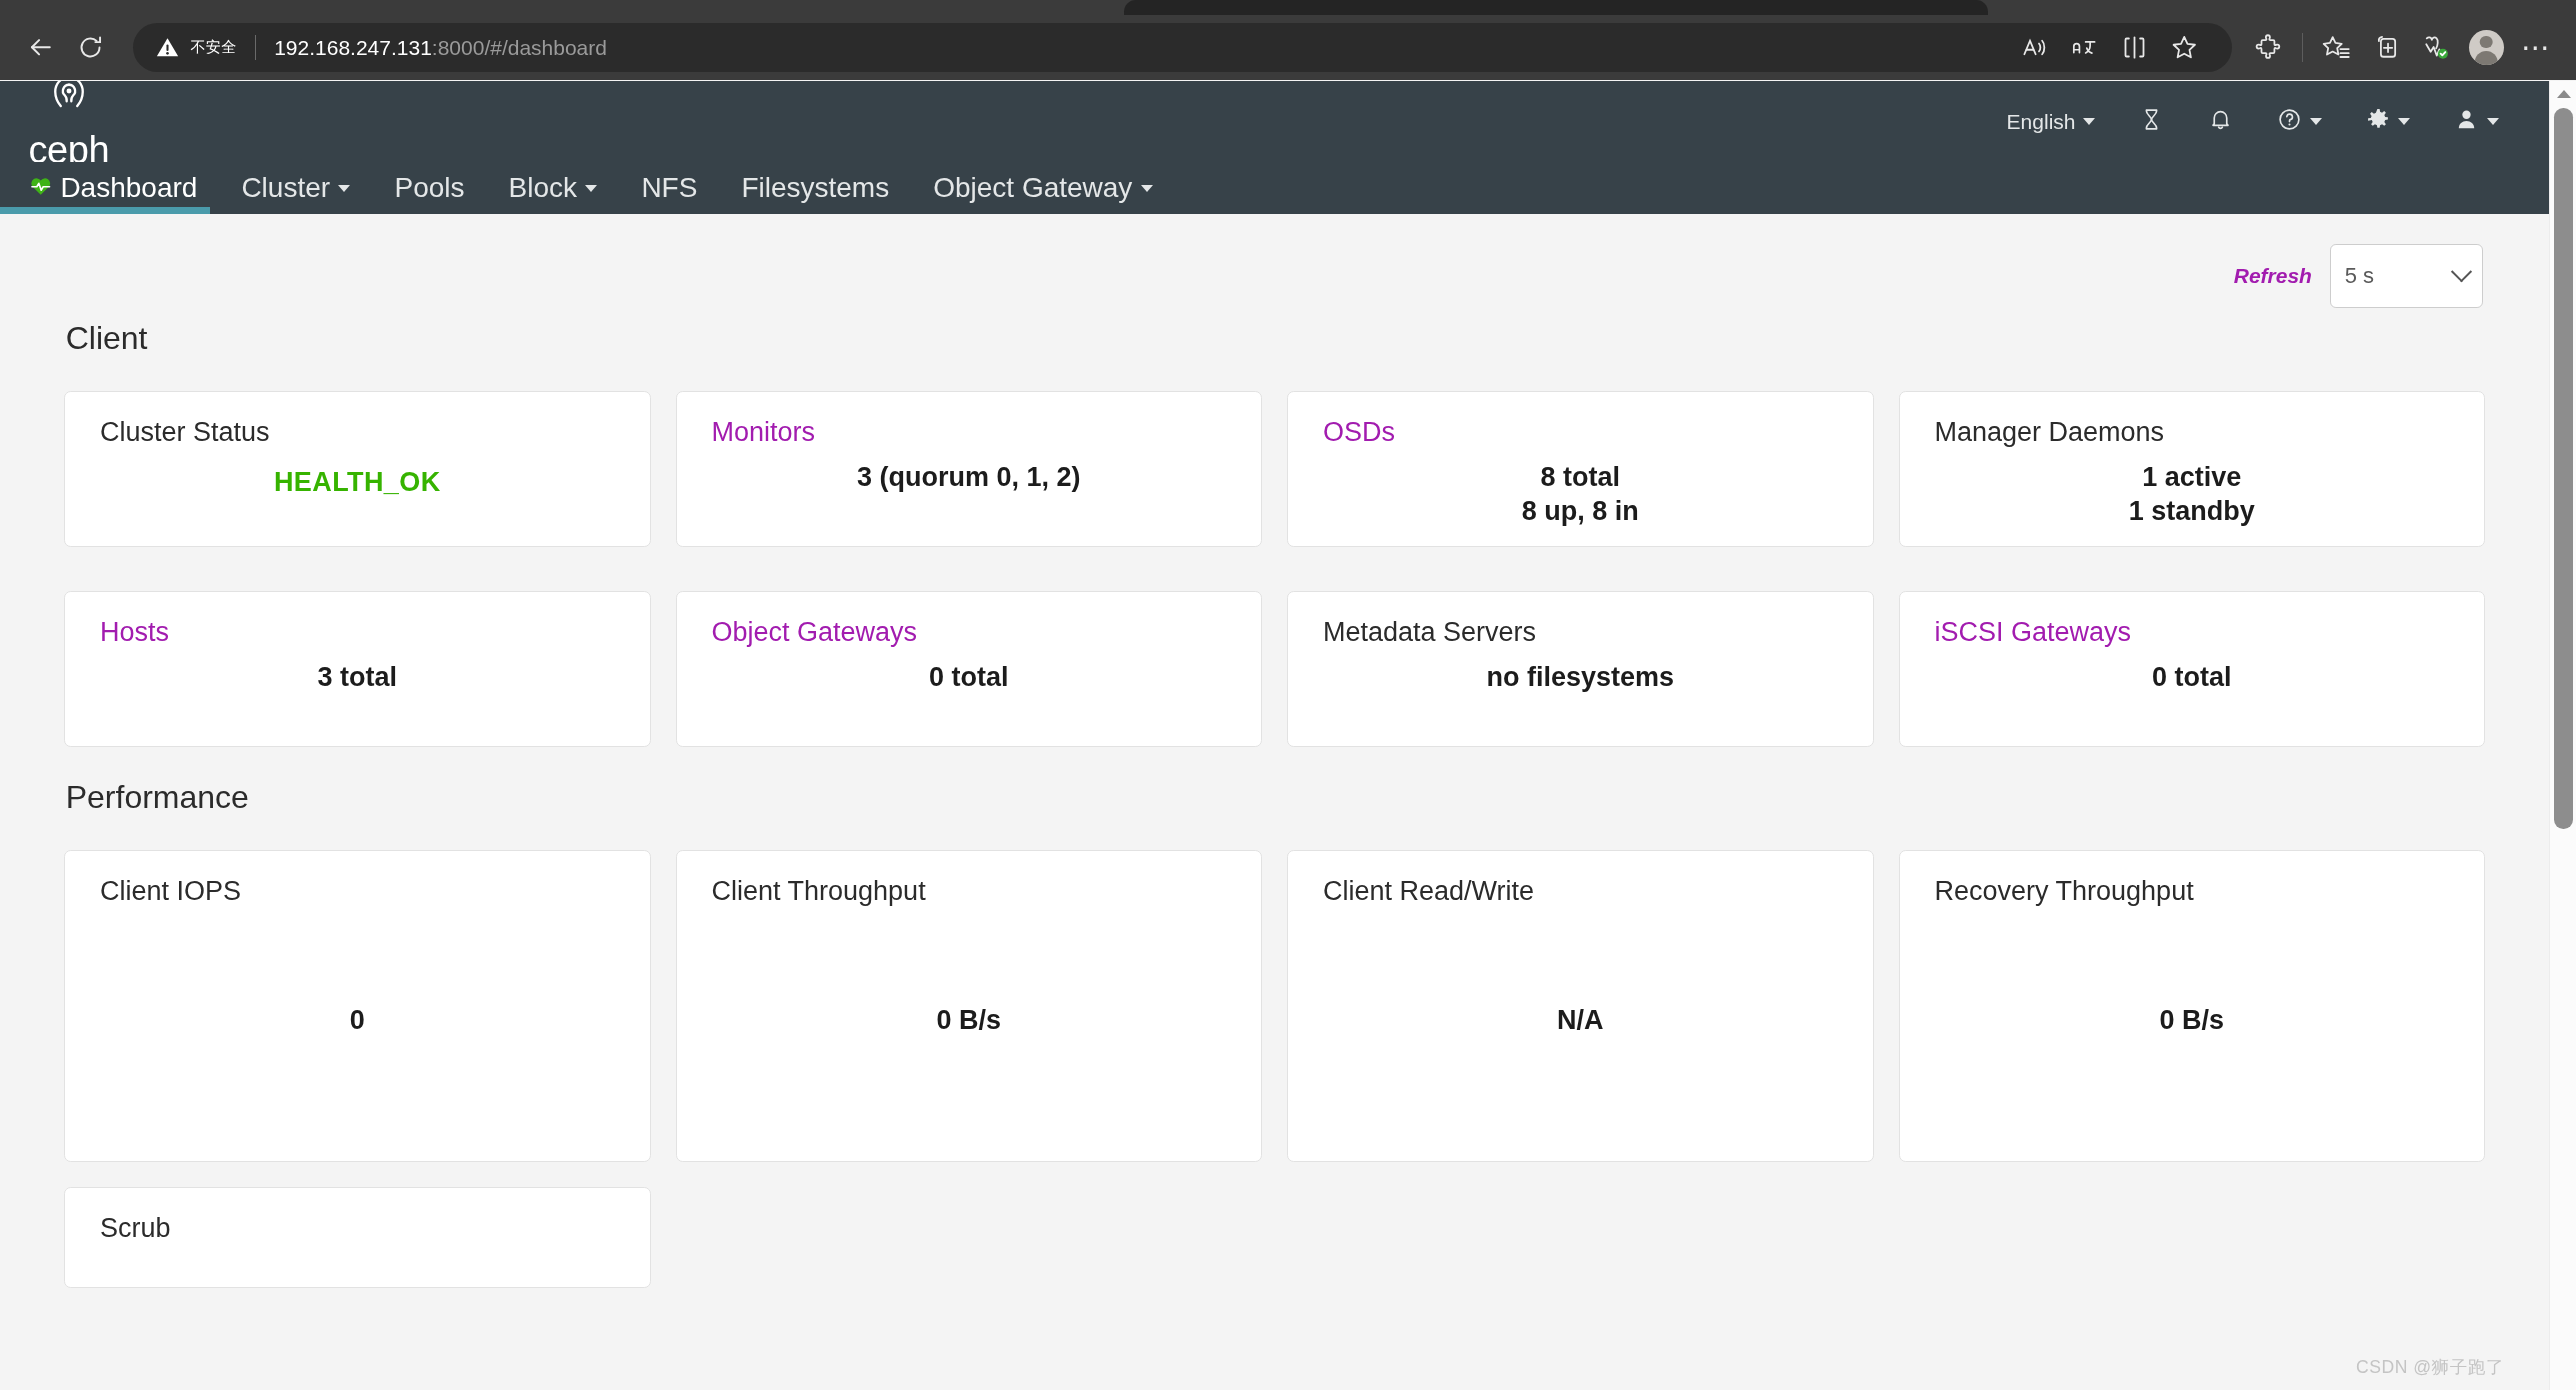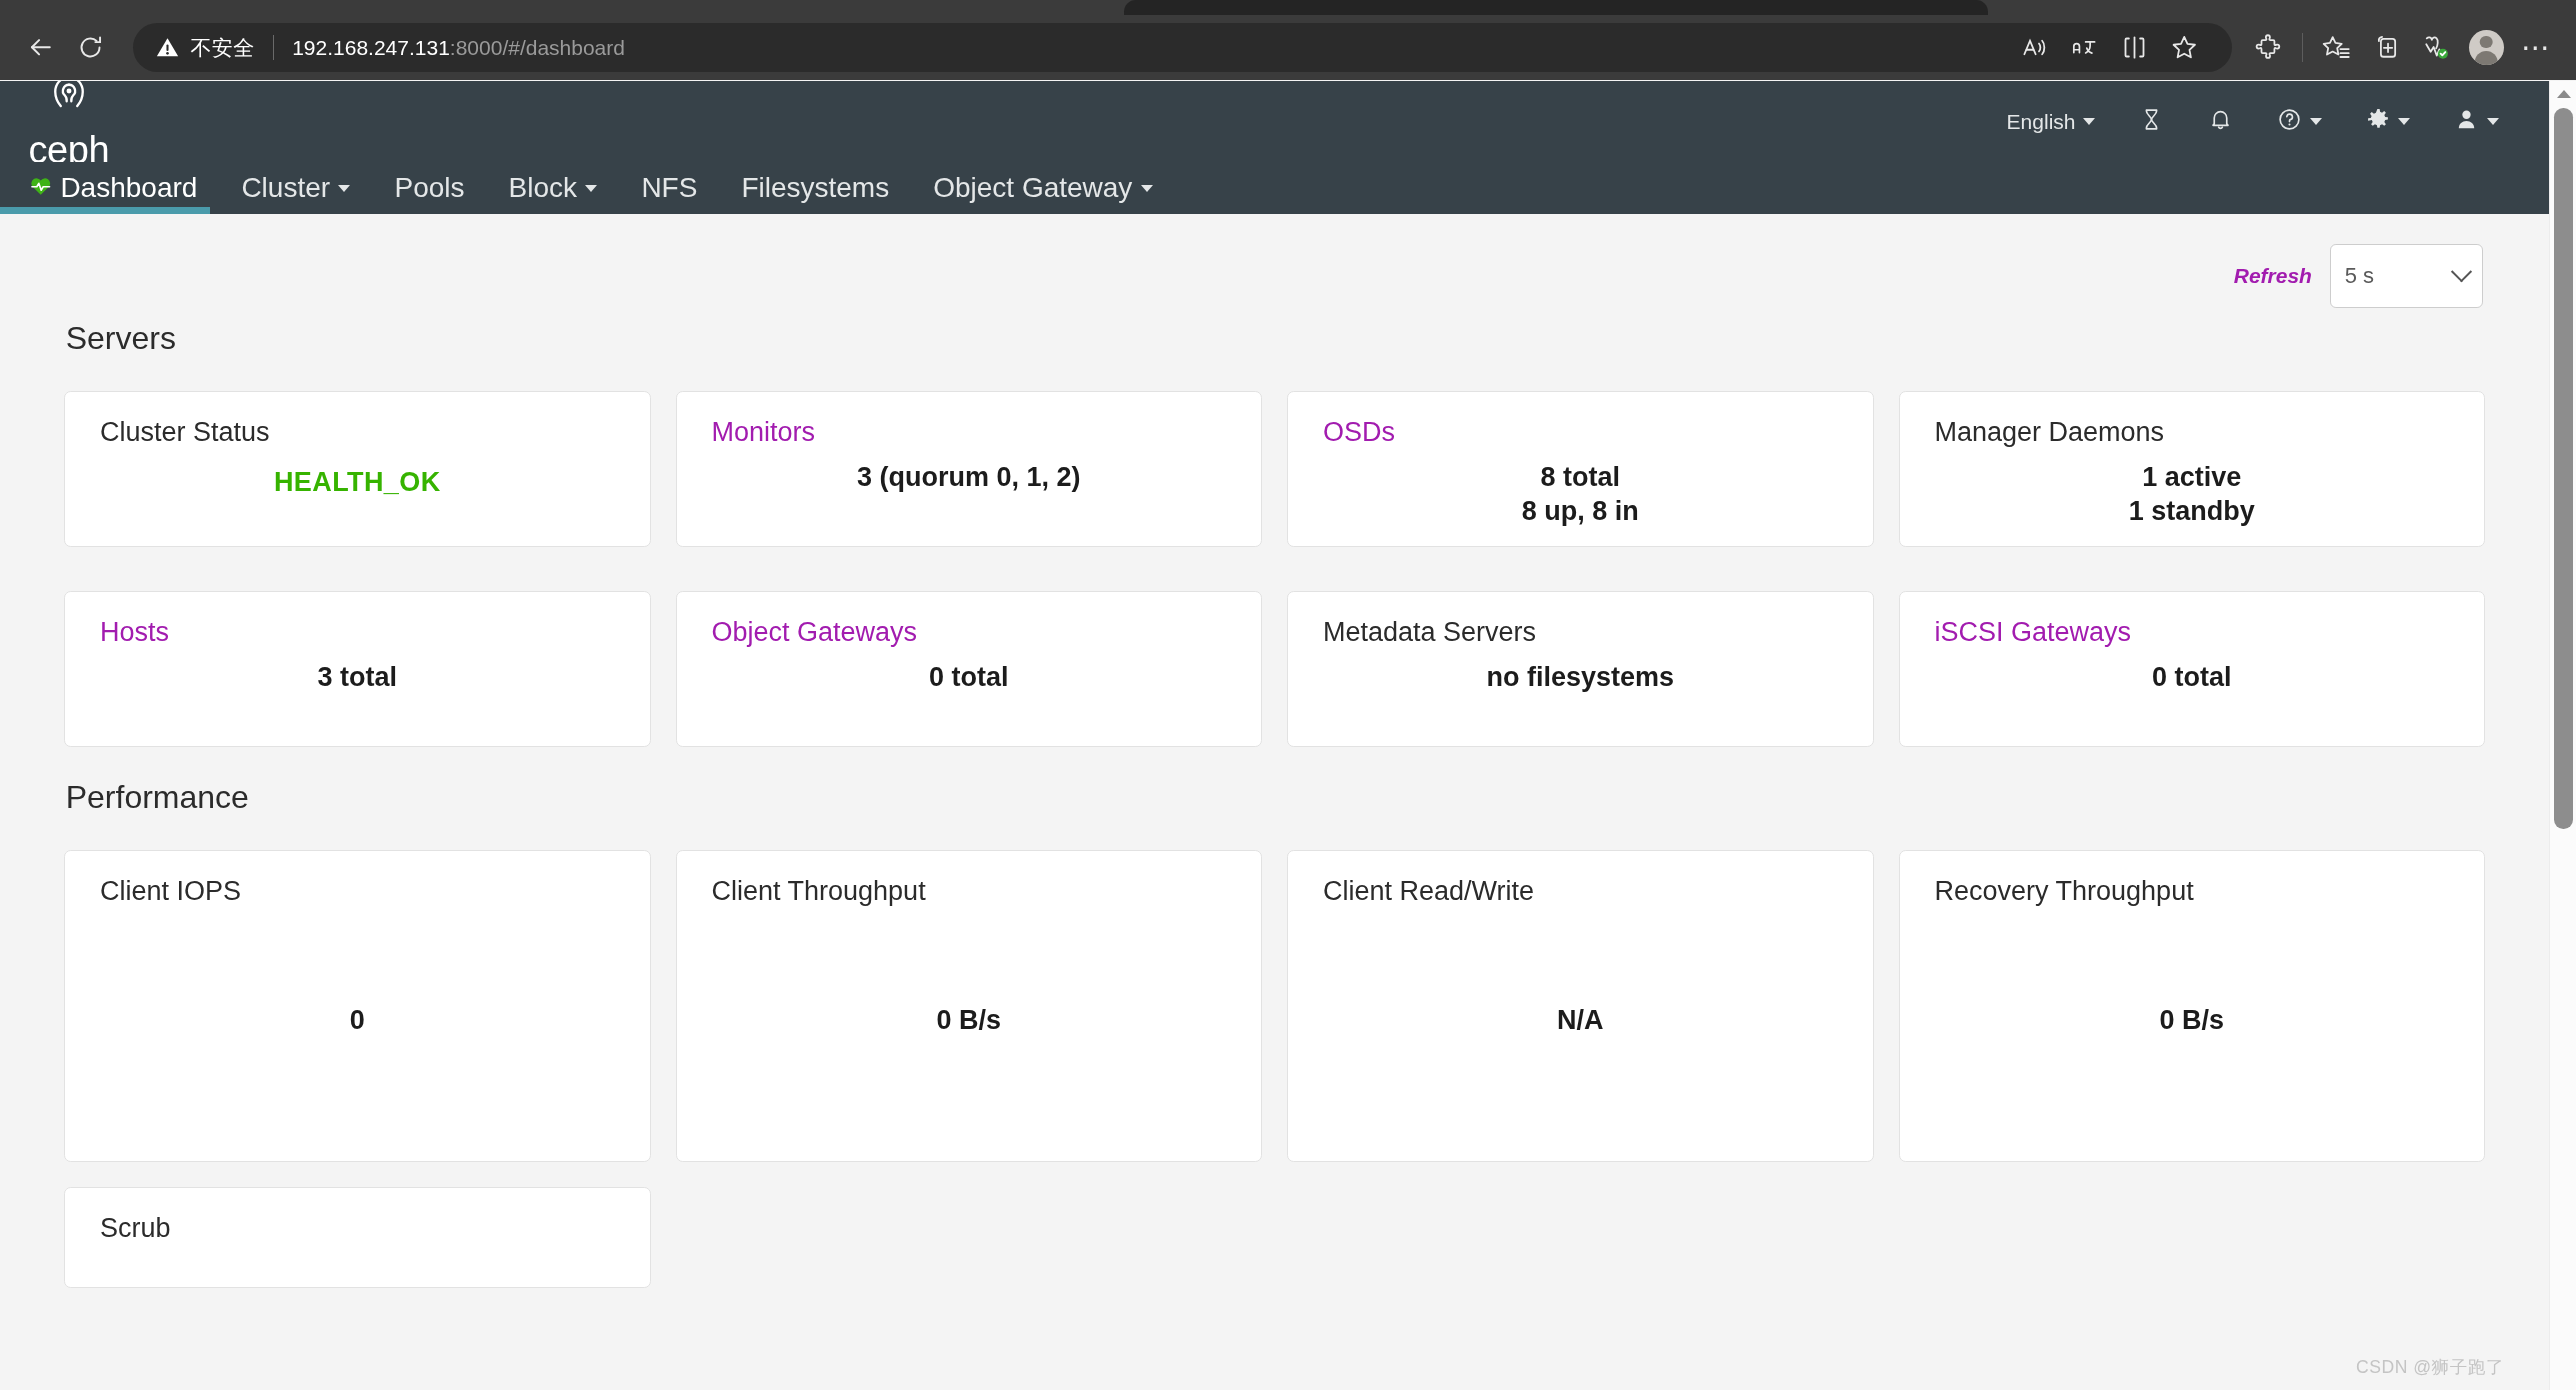--- a/index.html
+++ b/index.html
@@ -34,21 +34,21 @@
   }
   .tb-btn svg { display:block; }
 
   .omnibox {
     flex: 1 1 auto; height: 49px; background: #2b2b2b; border-radius: 25px;
     display: flex; align-items: center; padding: 0 22px; margin: 0 11.7px 0 18.4px;
     min-width: 0;
   }
   .omni-warn { display: flex; align-items: center; gap: 10px; flex: 0 0 auto; }
   .omni-warn-text {
-    color: #ffffff; font-size: 21px; letter-spacing: 0.4px;
+    color: #ffffff; font-size: 15px; letter-spacing: 0.4px;
   }
   .omni-sep { width: 0.8px; height: 25px; background: #6a6a6a; margin: 0 18.4px; flex:0 0 auto;}
   .omni-url { color: #ffffff; font-size: 21px; white-space: nowrap; }
   .omni-url .dim { color: #9a9a9a; }
 
   .tb-right { display: flex; align-items: center; flex: 0 0 auto; }
   .tb-divider { width:0.8px; height: 28.5px; background: #5d5d5d; margin: 0 8.4px; }
   .avatar-wrap {
     width: 50px; height: 50px; display:flex; align-items:center; justify-content:center;
   }
@@ -400,21 +400,21 @@
     <div class="content">
 
       <div class="refresh-row">
         <span class="refresh-label">Refresh</span>
         <div class="refresh-select">
           <span>5 s</span>
           <span class="chev"></span>
         </div>
       </div>
 
-      <div class="section-title">Servers</div>
+      <div class="section-title">Client</div>
 
       <div class="card-grid">
 
         <div class="card status-card health">
           <div class="card-title">Cluster Status</div>
           <div class="card-body">
             <div class="line health-ok">HEALTH_OK</div>
           </div>
         </div>
 

